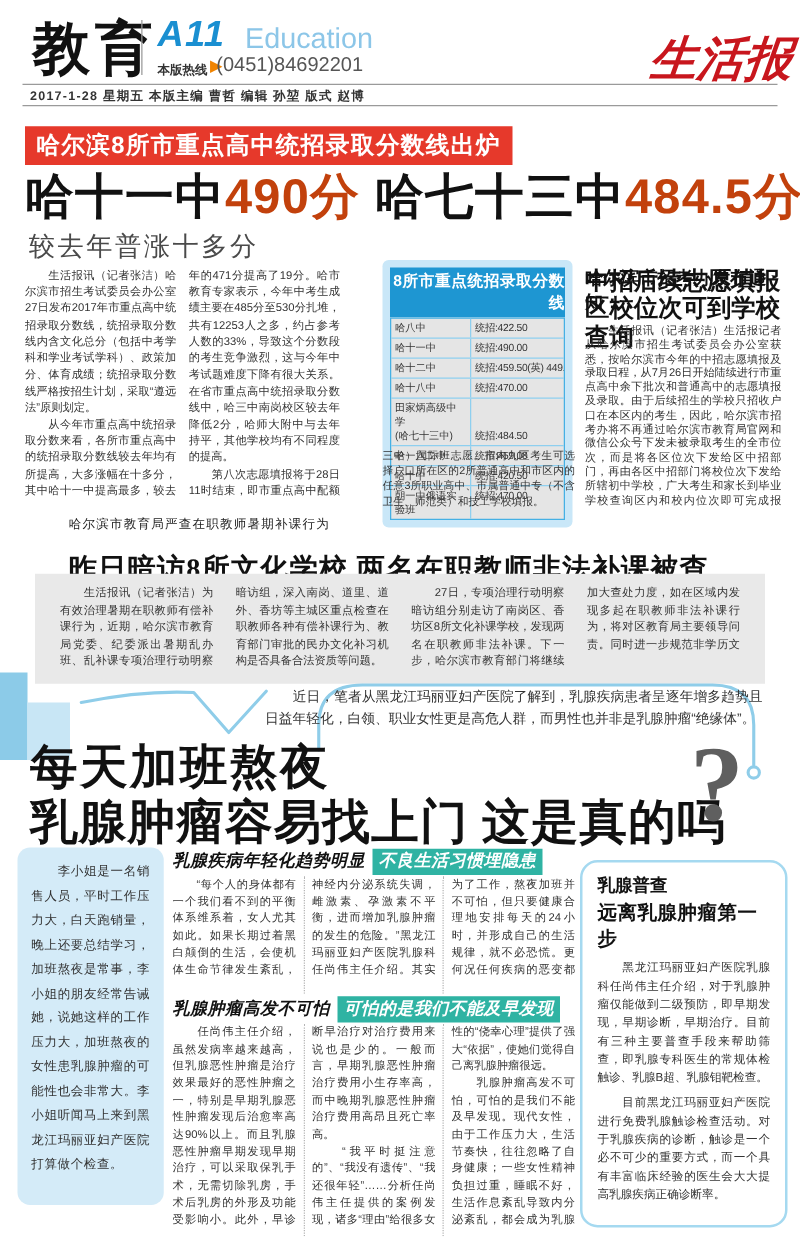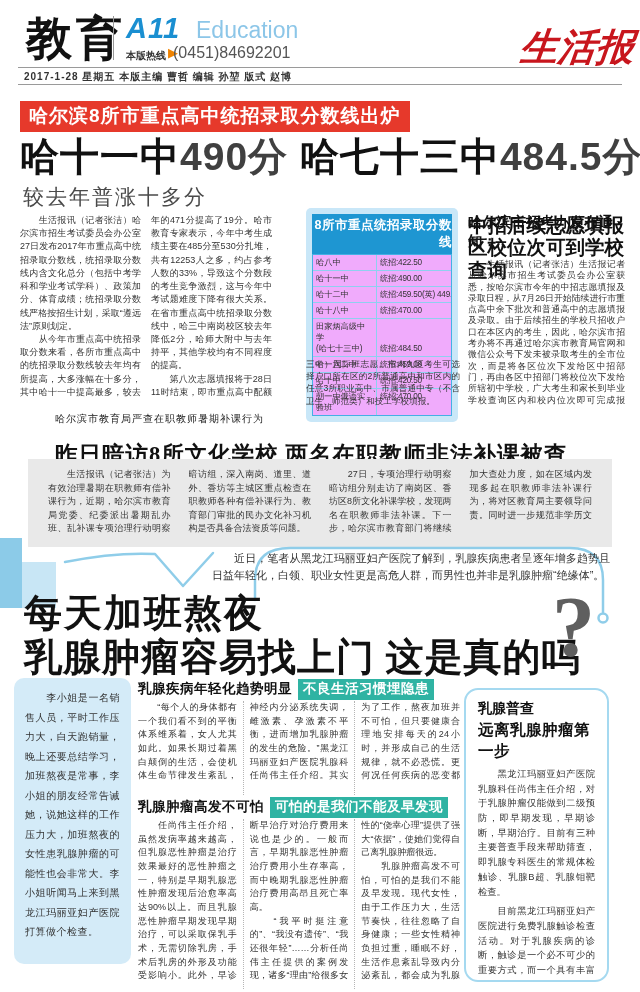--- a/index.html
+++ b/index.html
@@ -20,28 +20,28 @@
   .masthead{left:520px;top:22px;font-size:38px;font-weight:bold;color:#c8161d;
             font-family:"Liberation Serif","DejaVu Serif",serif;font-style:italic;transform:skewX(-6deg);}
   .rule-top{left:18px;top:67px;width:604px;height:1px;background:#9a9a9a;}
   .dateline{left:24px;top:70px;font-size:10px;font-weight:bold;color:#333;letter-spacing:1px;}
   .rule-bot{left:18px;top:84px;width:604px;height:1px;background:#9a9a9a;}
 
   
   .a1-kicker{left:20px;top:101px;background:#e6392b;color:#fff;font-size:19px;font-weight:bold;
              padding:2px 9px 3px;letter-spacing:1px;}
   .a1-head{left:20px;top:130px;font-size:39px;font-weight:bold;color:#111;letter-spacing:1px;white-space:nowrap;}
-  .a1-head .orange{color:#404040;}
+  .a1-head .orange{color:#c2410c;}
   .a1-sub{left:23px;top:183px;font-size:21px;color:#4a4a4a;letter-spacing:2px;}
   .a1-body{left:20px;top:214px;width:252px;height:192px;font-size:9px;line-height:1.47;color:#333;
            column-count:2;column-gap:10px;overflow:hidden;}
   .score-box{left:306px;top:208px;width:152px;background:#c9e7f8;border-radius:5px;padding:6px;box-sizing:border-box;}
   .score-title{background:#1e96d2;color:#fff;font-size:12.5px;font-weight:bold;text-align:right;
                padding:3px 0;letter-spacing:0.5px;}
-  .score-table{background:#f0abfc;border:1px solid #45b0e4;}
+  .score-table{background:#e5e5e5;border:1px solid #45b0e4;}
   .trow{display:flex;border-top:1px solid #8ecfef;font-size:8.2px;color:#333;}
   .trow:first-child{border-top:none;}
   .trow .school{width:57px;padding:2px 3px;border-right:1px solid #8ecfef;white-space:pre-line;}
   .trow .score{flex:1;padding:2px 3px;white-space:nowrap;overflow:hidden;letter-spacing:-0.2px;}
   .a1-below{left:306px;top:358px;width:154px;height:48px;font-size:8.6px;line-height:1.42;color:#333;overflow:hidden;}
   .a1s-kicker{left:468px;top:213px;width:158px;font-size:14.5px;font-weight:bold;color:#111;}
   .a1s-head{left:468px;top:215px;width:160px;font-size:19.5px;font-weight:bold;line-height:1.15;
             font-family:"Liberation Serif","DejaVu Serif",serif;color:#111;}
   .a1s-body{left:468px;top:259px;width:157px;height:146px;font-size:8.9px;line-height:1.27;color:#333;overflow:hidden;}
 
@@ -60,29 +60,29 @@
   .f-intro{left:212px;top:550px;width:398px;font-size:11px;line-height:1.55;color:#333;}
   .f-head1{left:24px;top:588px;font-size:38px;font-weight:bold;color:#111;letter-spacing:2px;
            font-family:"Liberation Serif","DejaVu Serif",serif;}
   .f-head2{left:24px;top:632px;font-size:38px;font-weight:bold;color:#111;letter-spacing:1px;
            font-family:"Liberation Serif","DejaVu Serif",serif;white-space:nowrap;}
   .f-qmark{left:552px;top:584px;font-size:86px;font-weight:bold;color:#5f5f5f;
            font-family:"Liberation Serif","DejaVu Serif",serif;line-height:1;}
   .f-left{left:14px;top:678px;width:117px;height:286px;background:#d4ebf8;border-radius:10px;
           padding:10px 11px;box-sizing:border-box;font-size:10px;line-height:1.95;color:#333;
           letter-spacing:0.5px;overflow:hidden;}
-  .f-midhead{font-size:13.5px;font-weight:bold;color:#111;letter-spacing:0.5px;white-space:nowrap;}
+  .f-midhead{font-size:13.5px;font-weight:bold;color:#111;letter-spacing:0.5px;white-space:nowrap;font-style:italic;}
   .f-hl{display:inline-block;background:#2fb3a3;color:#fff;font-weight:bold;padding:1px 5px 2px;margin-left:6px;}
   .mh1{left:138px;top:679px;}
   .mh2{left:138px;top:797px;}
   .f-midbody{font-size:9px;line-height:1.52;color:#333;column-gap:13px;
              column-rule:1px dotted #b5b5b5;overflow:hidden;}
   .mb1{left:138px;top:701px;width:322px;height:94px;column-count:3;}
   .mb2{left:138px;top:819px;width:322px;height:170px;column-count:3;}
-  .f-right{left:464px;top:688px;width:145px;height:294px;background:#fff;border:2px solid #a5d9f0;
+  .f-right{left:464px;top:688px;width:166px;height:294px;background:#fff;border:2px solid #a5d9f0;
            border-radius:14px;padding:10px 12px;box-sizing:border-box;overflow:hidden;}
   .fr-t1{font-size:14px;font-weight:bold;color:#111;}
   .fr-t2{font-size:15.5px;font-weight:bold;color:#111;margin-top:2px;letter-spacing:0.5px;}
   .fr-p{font-size:9.3px;line-height:1.58;color:#333;margin-top:5px;}
 </style>
 </head>
 <body>
 
 <div class="page">
 

